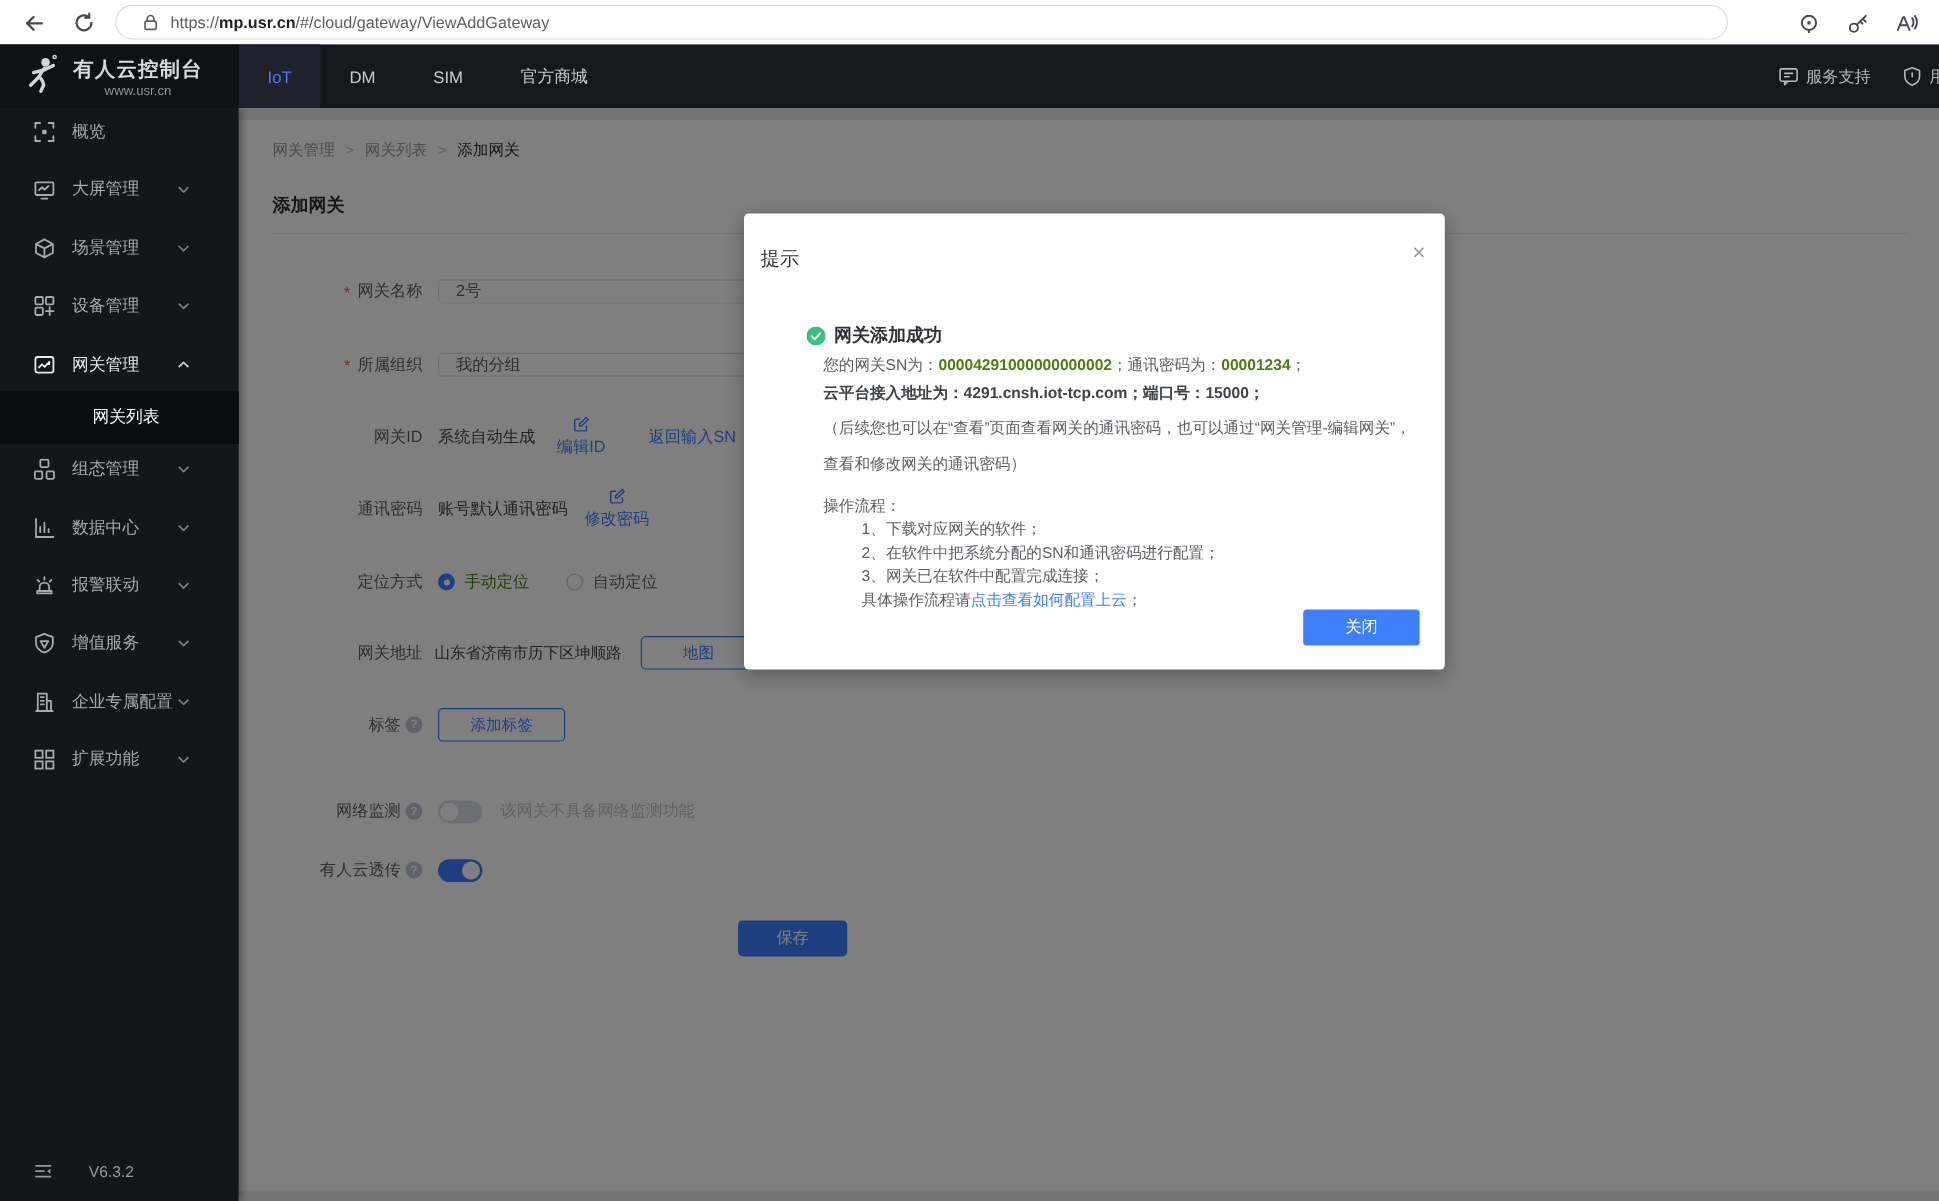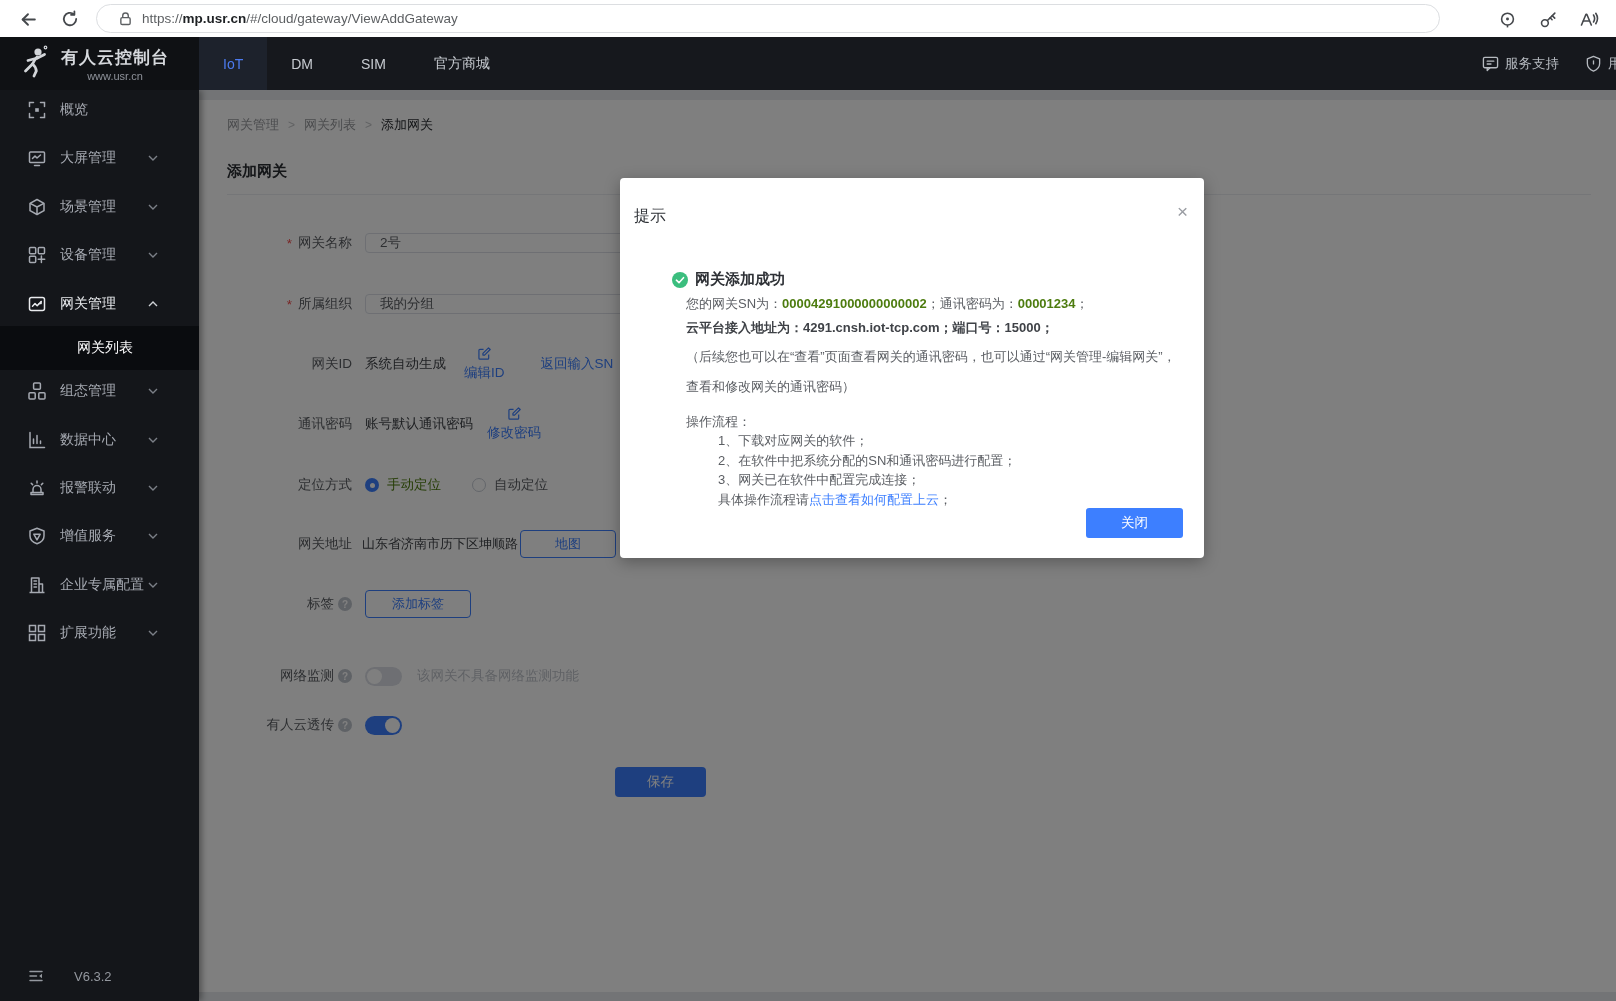--- a/index.html
+++ b/index.html
@@ -397,21 +397,21 @@
       <span class="rlab-off">自动定位</span>
     </div>
   </div>
 
   <div class="frow" style="top:436px">
     <div class="flbl">
         <span>网关地址</span>
       </div>
     <div class="ffield" style="margin-left:10px">
       <span class="val" style="font-size:13px">山东省济南市历下区坤顺路</span>
-      <span class="btn-outline" style="margin-left:2px;padding:0 34px">地图</span>
+      <span class="btn-outline" style="margin-left:16px;padding:0 34px">地图</span>
     </div>
   </div>
 
   <div class="frow" style="top:496px">
     <div class="flbl">
       <span>标签</span>
       <span class="help">?</span>
     </div>
     <div class="ffield">
       <span class="btn-outline">添加标签</span>

